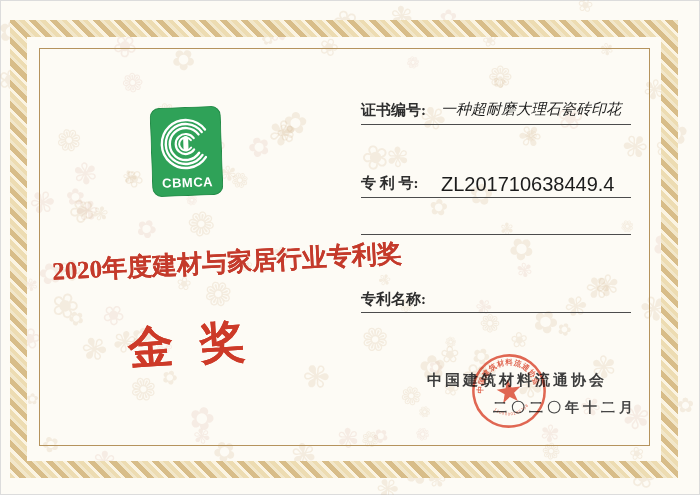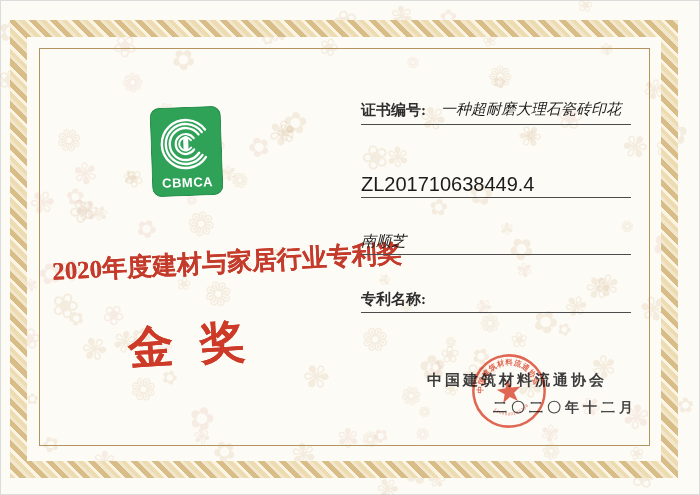--- a/index.html
+++ b/index.html
@@ -229,25 +229,25 @@
   <div class="gold">金奖</div>
 
   <div class="field f1">
     <span class="flabel">证书编号:</span>
     <span class="fval">
       <span>一种超耐磨大理石瓷砖印花</span>
     </span>
   </div>
 
   <div class="field f2">
+    <span class="flabel">专 利 号:</span>
     <span class="fval mono">ZL201710638449.4</span>
   </div>
 
   <div class="field f3">
-    <span class="fval">南顺芝</span>
   </div>
 
   <div class="field f4">
     <span class="flabel">专利名称:</span>
   </div>
 
   <div class="issuer">中国建筑材料流通协会</div>
   <div class="date">二〇二〇年十二月</div>
 
   <svg class="seal" viewBox="0 0 80 80" aria-hidden="true">

